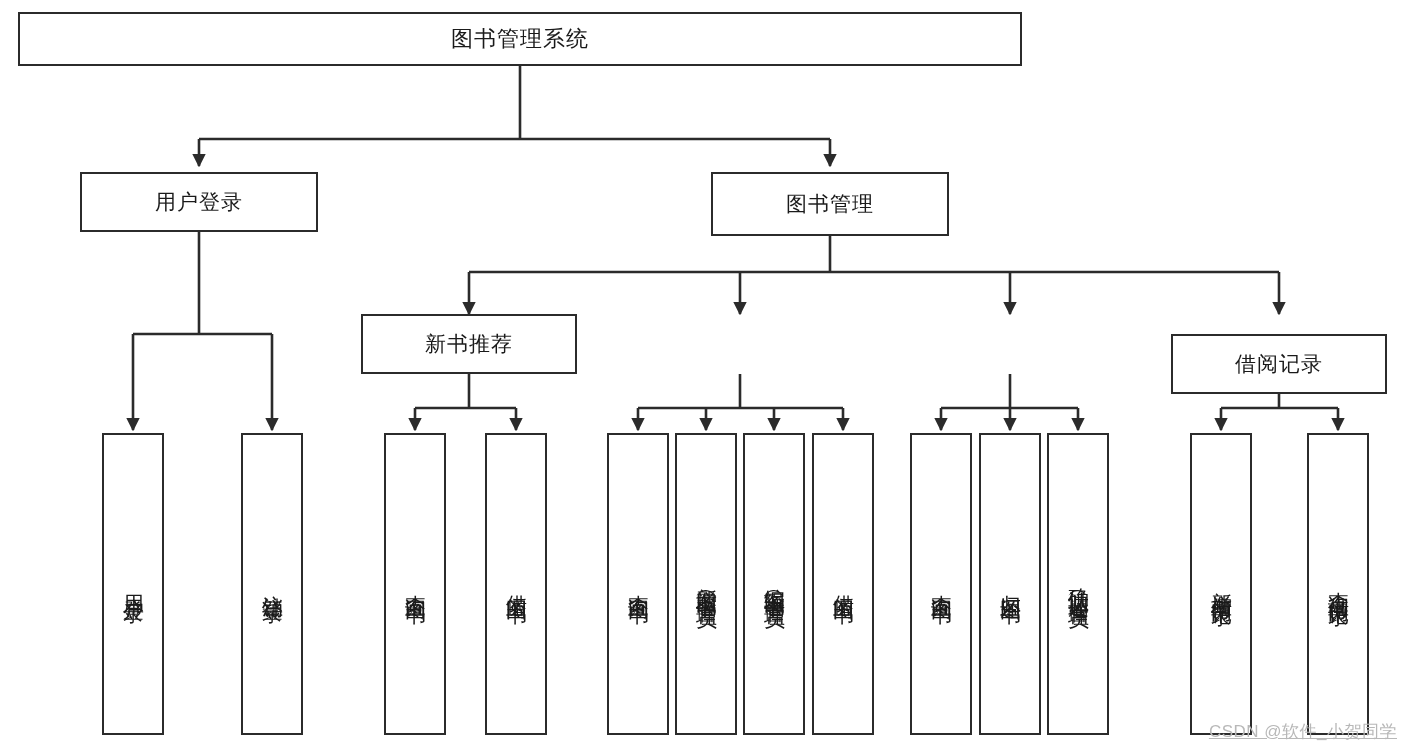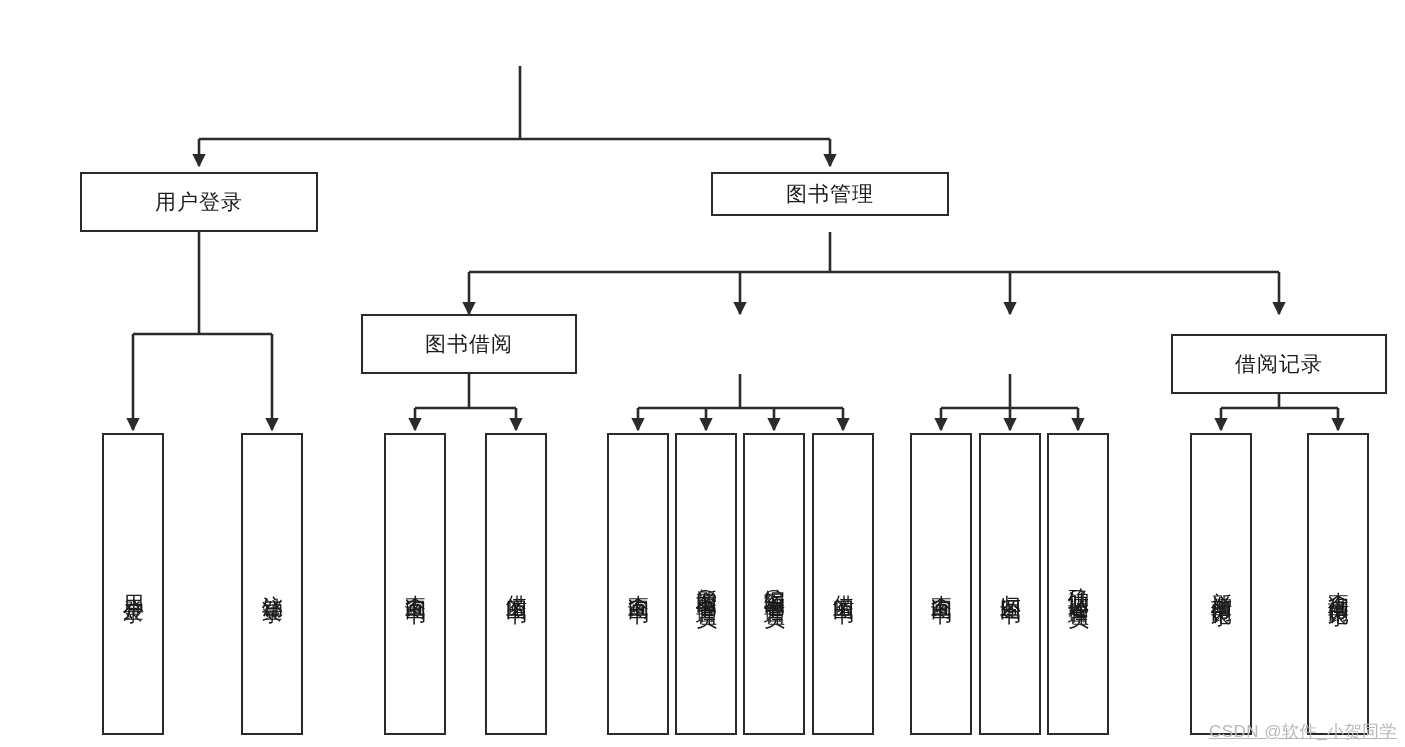--- a/index.html
+++ b/index.html
@@ -128,31 +128,34 @@
       <path d="M 1010 408 L 1010 430" marker-end="url(#arrow)"></path>
       <path d="M 1078 408 L 1078 430" marker-end="url(#arrow)"></path>
 
       <path d="M 1279 374 L 1279 408"></path>
       <path d="M 1221 408 L 1338 408"></path>
       <path d="M 1221 408 L 1221 430" marker-end="url(#arrow)"></path>
       <path d="M 1338 408 L 1338 430" marker-end="url(#arrow)"></path>
     </g>
   </svg>
 
+  <div class="node root horiz" style="left:18px; top:12px; width:1004px; height:54px;">
+    <span class="label">图书管理系统</span>
+  </div>
 
   <div class="node horiz" style="left:80px; top:172px; width:238px; height:60px;">
     <span class="label">用户登录</span>
   </div>
 
-  <div class="node horiz" style="left:711px; top:172px; width:238px; height:44px;">
+  <div class="node horiz" style="left:711px; top:172px; width:238px; height:64px;">
     <span class="label">图书管理</span>
   </div>
 
   <div class="node horiz" style="left:361px; top:314px; width:216px; height:60px;">
-    <span class="label">图书借阅</span>
+    <span class="label">新书推荐</span>
   </div>
 
 
 
   <div class="node horiz" style="left:1171px; top:314px; width:216px; height:60px;margin-top:20px;">
     <span class="label">借阅记录</span>
   </div>
 
   <div class="node vert" style="left:102px; top:433px; width:62px; height:302px;">
     <span class="label">用户登录</span>

